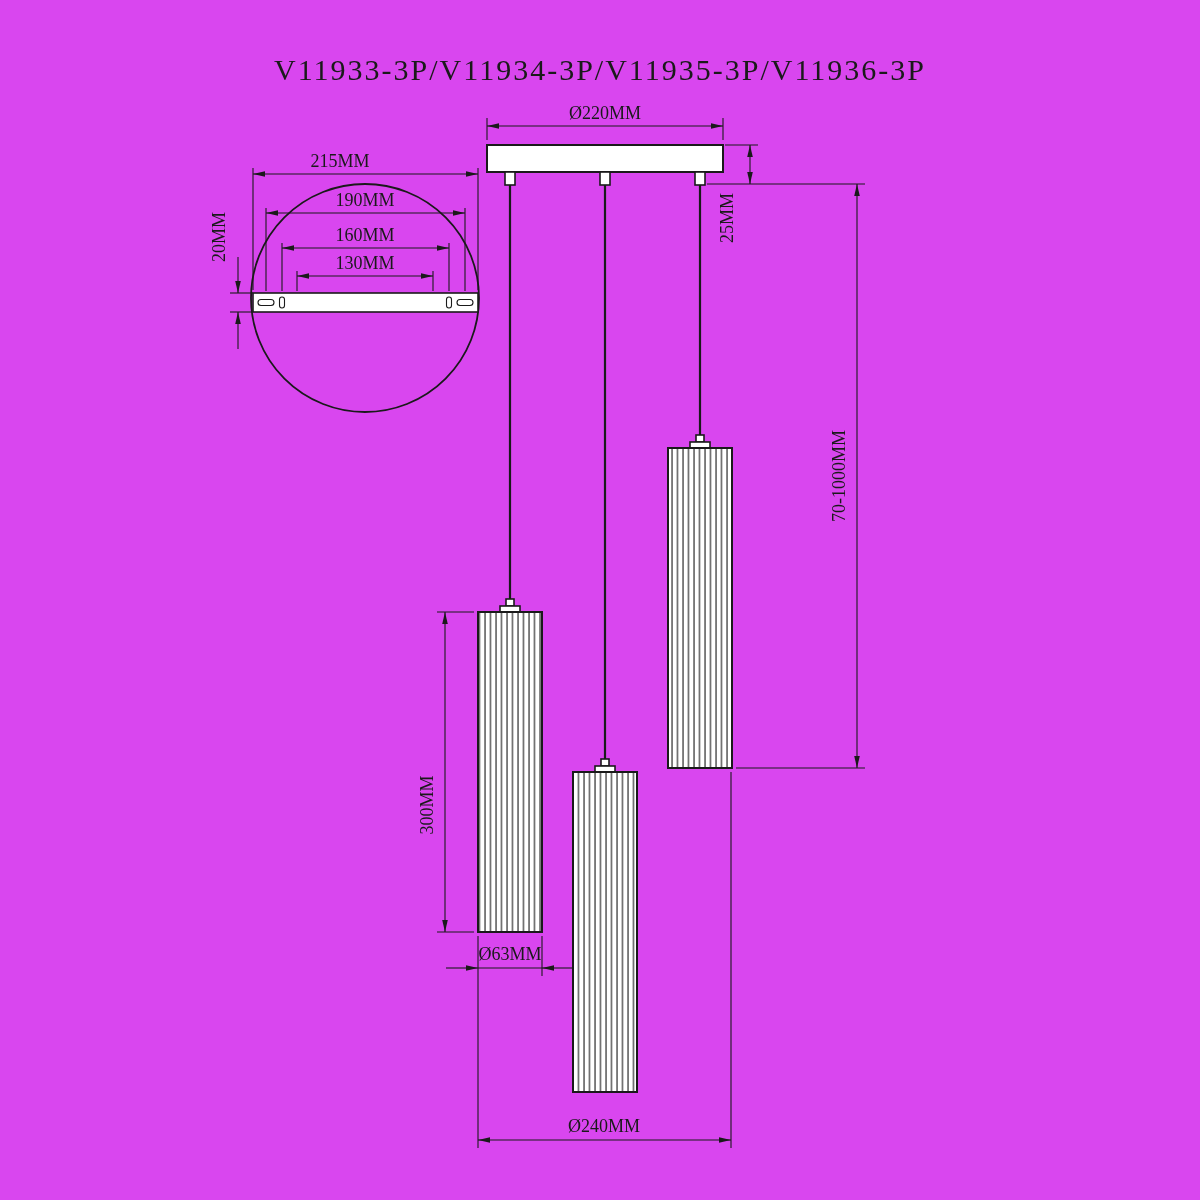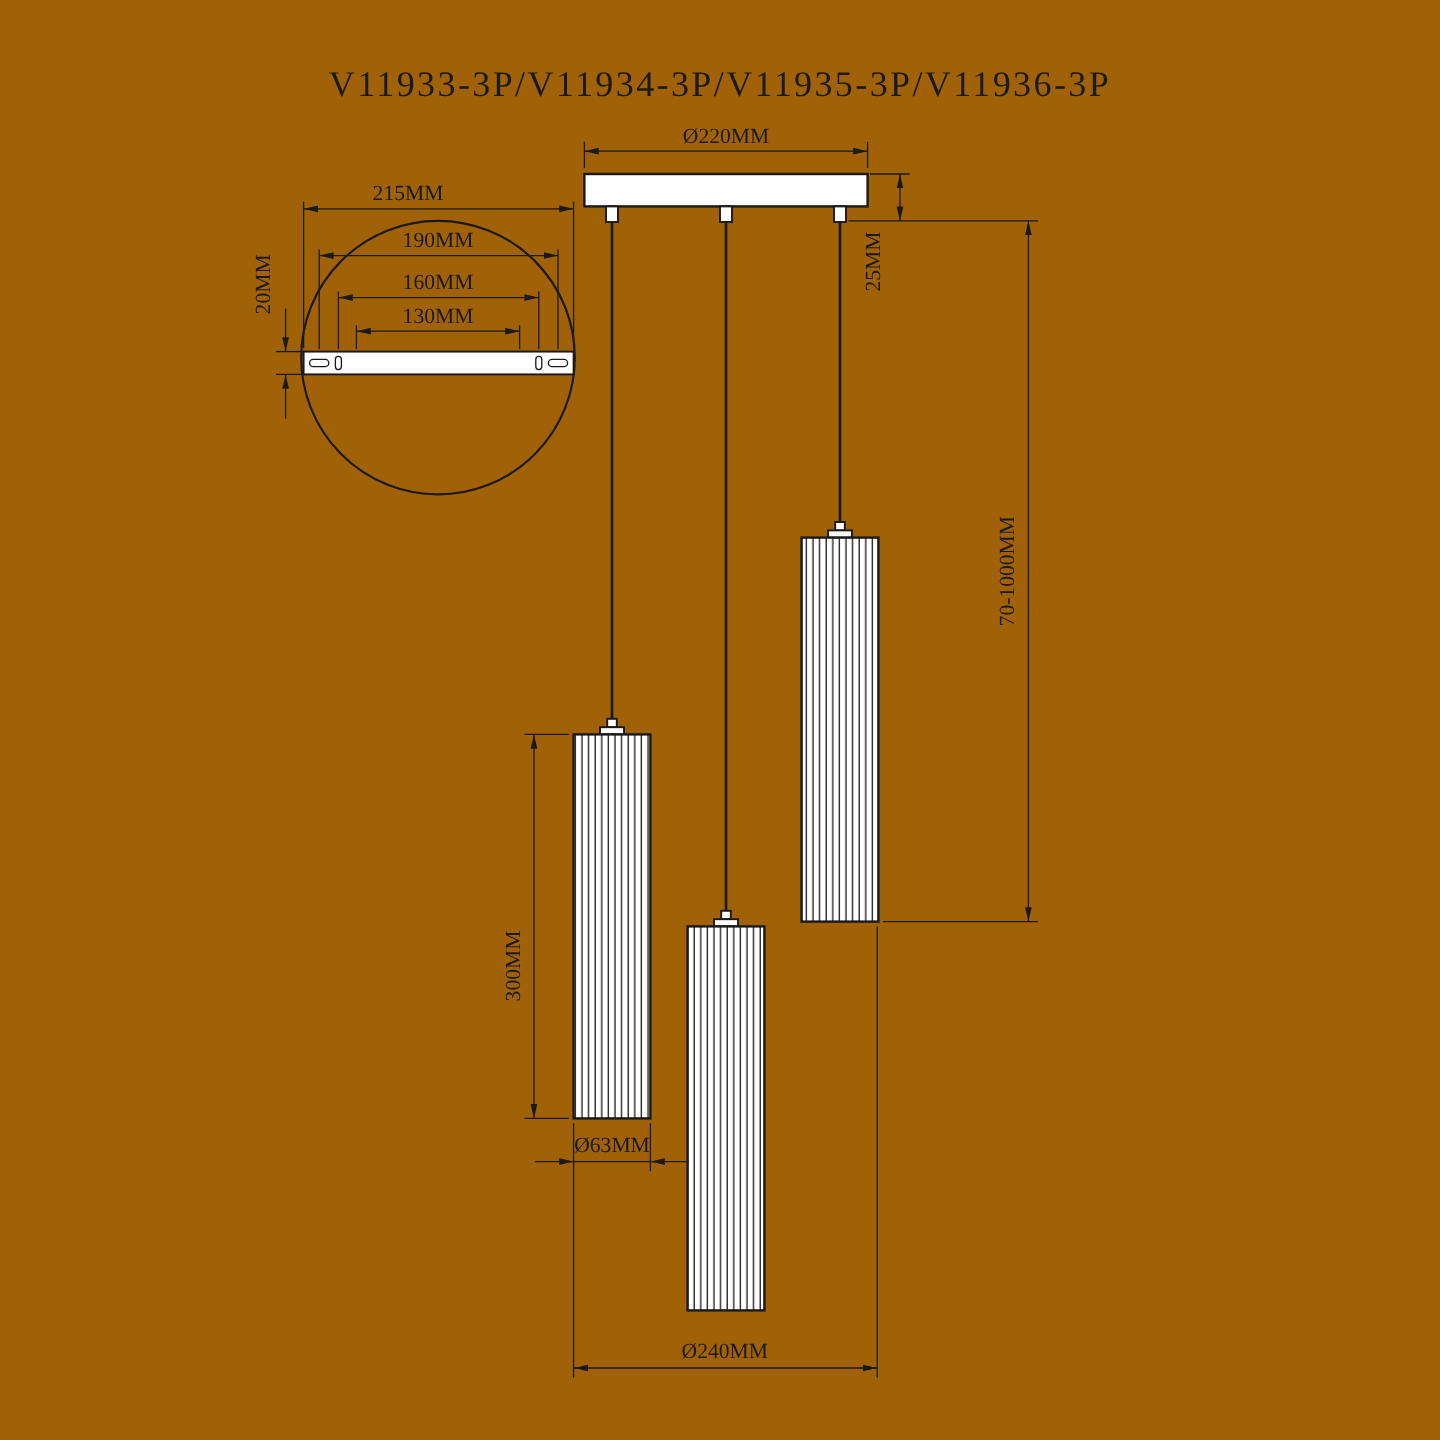--- a/index.html
+++ b/index.html
@@ -1,16 +1,16 @@
 <!DOCTYPE html>
 <html><head>
 <meta charset="utf-8">
 <style>
   html,body{margin:0;padding:0;background:#ffffff;}
-  .page{position:relative;width:1200px;height:1200px;background:#a16207;overflow:hidden;}
+  .page{position:relative;width:1200px;height:1200px;background:#d946ef;overflow:hidden;}
   svg{position:absolute;top:0;left:0;}
   .ol{stroke:#1a1a1a;stroke-width:2;fill:#ffffff;}
   .ol15{stroke:#1a1a1a;stroke-width:1.6;fill:#ffffff;}
   .thin{stroke:#1a1a1a;stroke-width:1.1;fill:none;}
   .cord{stroke:#1a1a1a;stroke-width:2.2;fill:none;}
   .lbl{font-family:"Liberation Serif",serif;font-size:18px;fill:#1a1a1a;}
   .lbl-mid{text-anchor:middle;}
   .title-text{font-family:"Liberation Serif",serif;font-size:30px;fill:#1a1a1a;text-anchor:middle;letter-spacing:2px;}
 </style>
 </head>

